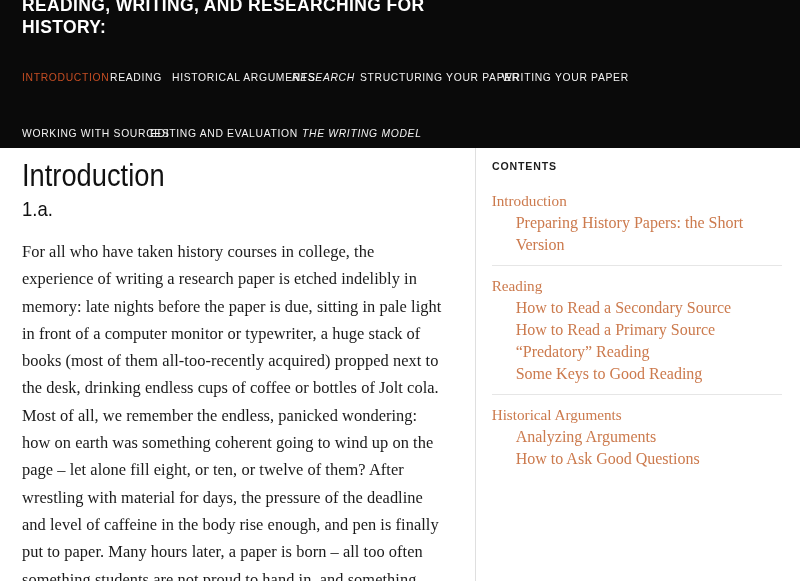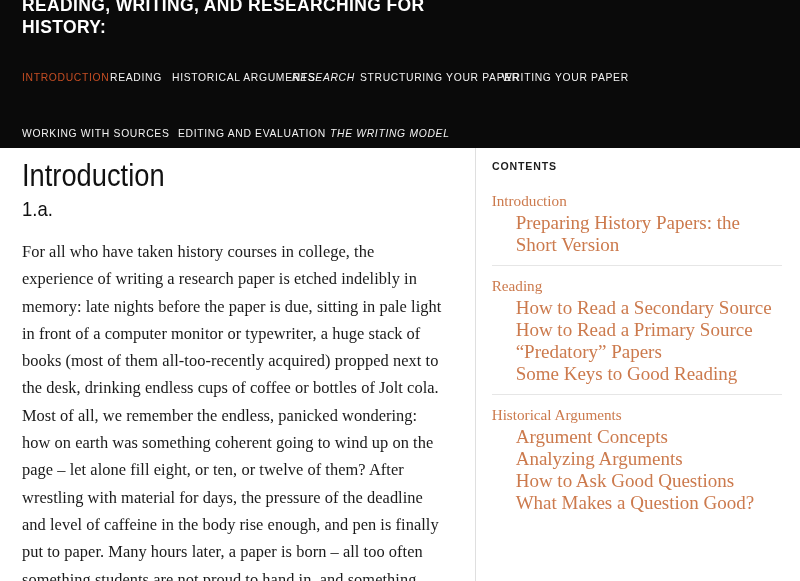--- a/index.html
+++ b/index.html
@@ -78,21 +78,21 @@
   .nav-item.active { color: #c44d23; }
 
   
   .w1 { width: 88px; }
   .w2 { width: 62px; }
   .w3 { width: 120px; }
   .w4 { width: 68px; font-style: italic; }
   .w5 { width: 142px; }
   .w6 { width: 120px; }
   .g1 { width: 128px; }
-  .g2 { width: 152px; margin-left: 28px; }
+  .g2 { width: 152px; }
   .g3 { width: 120px; font-style: italic; }
 
   
   #page-body {
     display: flex;
     width: 800px;
     height: 433px;
     background: #ffffff;
   }
   #content-col {
@@ -165,21 +165,21 @@
     font-family: "Liberation Serif", serif;
     font-size: 15.2px;
     line-height: 22px;
     color: #cc7a4d;
     text-decoration: none;
     cursor: pointer;
   }
   .toc-sub {
     display: block;
     font-family: "Liberation Serif", serif;
-    font-size: 19px;
+    font-size: 16px;
     line-height: 22px;
     color: #cc7a4d;
     text-decoration: none;
     padding-left: 24px;
     cursor: pointer;
   }
 </style>
 </head>
 <body>
 
@@ -234,27 +234,25 @@
 
     <div class="toc-group">
       <a class="toc-top">Introduction</a>
       <a class="toc-sub">Preparing History Papers: the Short Version</a>
     </div>
 
     <div class="toc-group">
       <a class="toc-top">Reading</a>
       <a class="toc-sub">How to Read a Secondary Source</a>
       <a class="toc-sub">How to Read a Primary Source</a>
-      <a class="toc-sub">“Predatory” Papers</a>
+      <a class="toc-sub">“Predatory” Reading</a>
       <a class="toc-sub">Some Keys to Good Reading</a>
     </div>
 
     <div class="toc-group">
       <a class="toc-top">Historical Arguments</a>
-      <a class="toc-sub">Argument Concepts</a>
       <a class="toc-sub">Analyzing Arguments</a>
       <a class="toc-sub">How to Ask Good Questions</a>
-      <a class="toc-sub">What Makes a Question Good?</a>
     </div>
 
   </aside>
 
 </div>
 
 </body></html>

